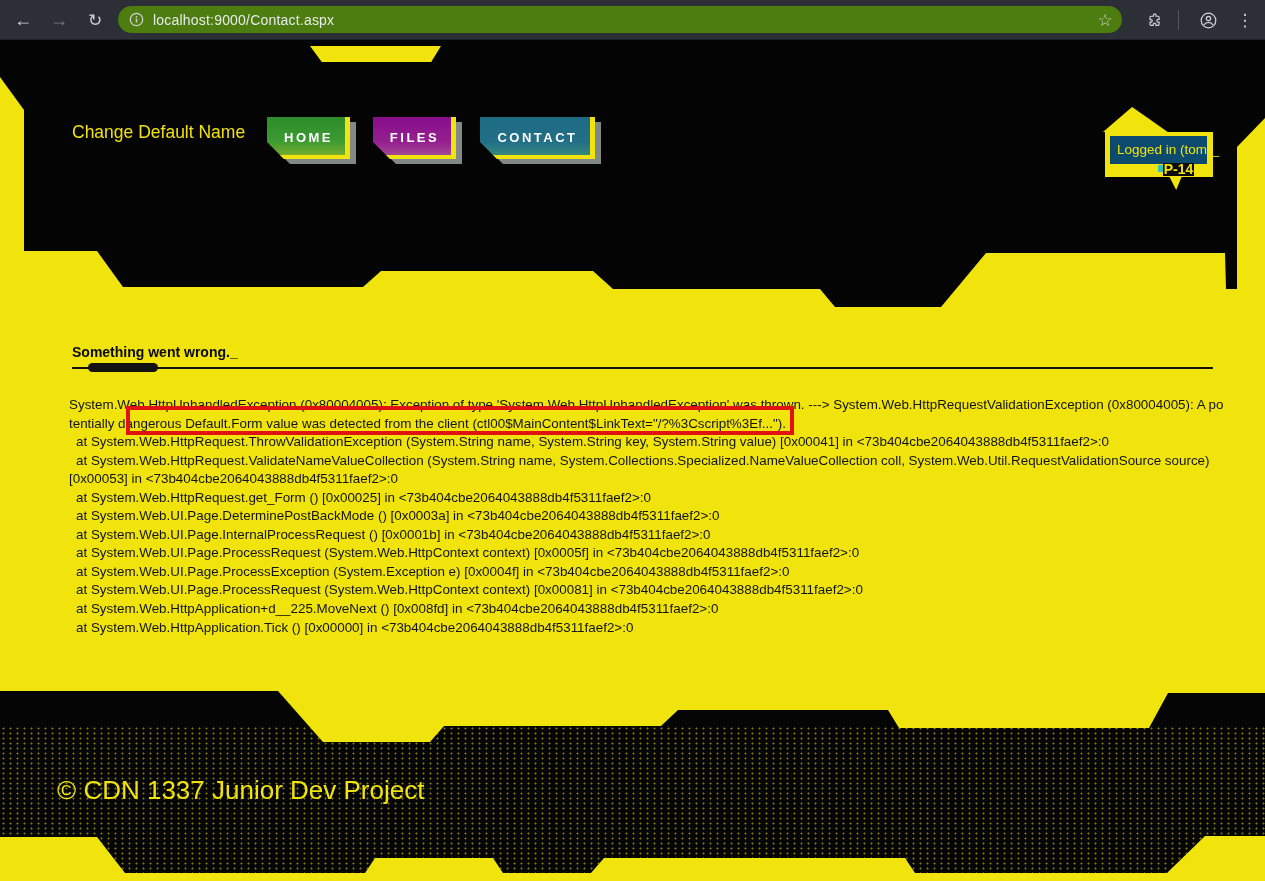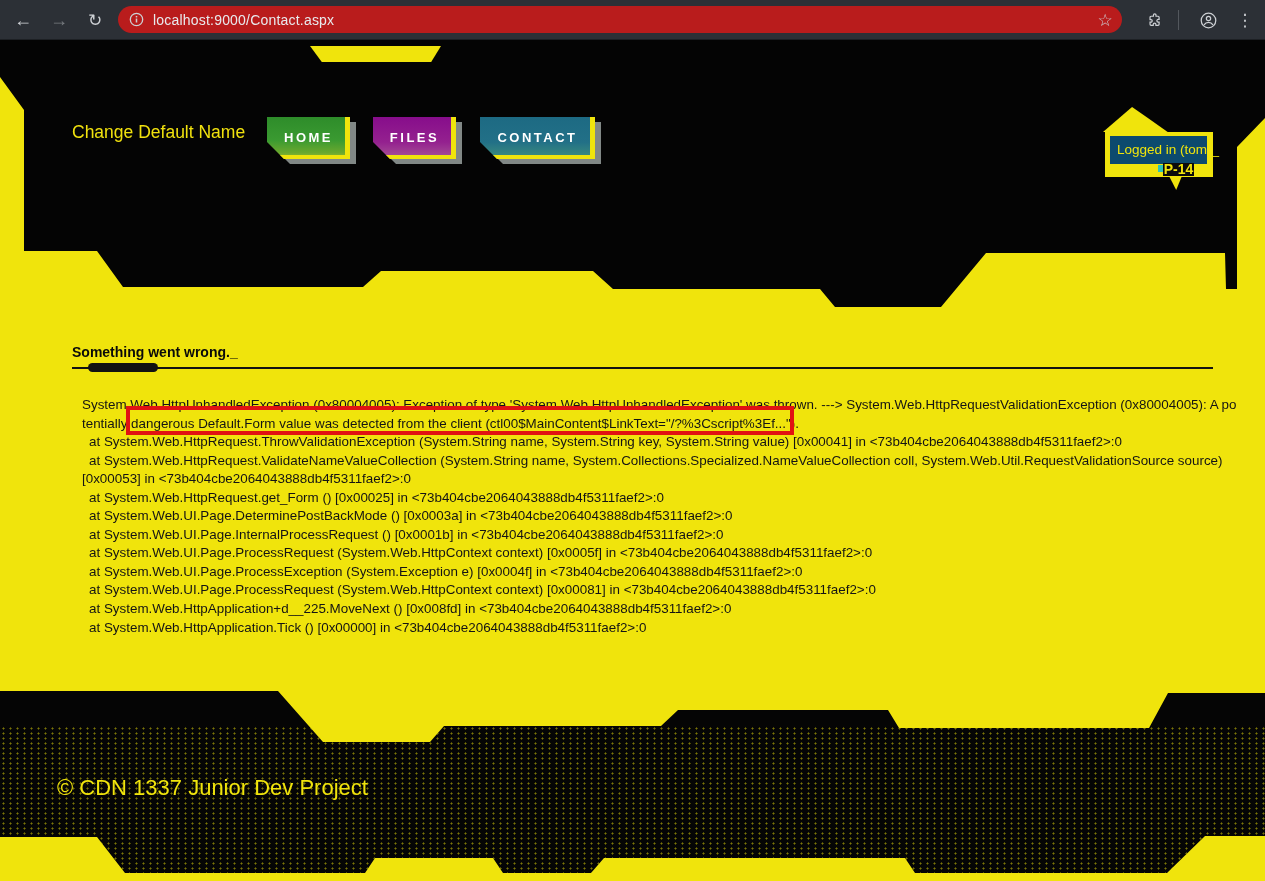--- a/index.html
+++ b/index.html
@@ -9,21 +9,21 @@
   }
   
   .chrome{position:absolute;top:0;left:0;width:1265px;height:40px;background:#2c3036;
           border-bottom:1px solid #1d2024;box-sizing:border-box;z-index:50}
   .nav-ico{position:absolute;top:0;height:40px;width:30px;display:flex;align-items:center;
            justify-content:center;color:#cdd0d4;font-size:18px;cursor:pointer}
   .ico-back{left:8px}
   .ico-fwd{left:44px;color:#787c81}
   .ico-reload{left:80px;font-size:17px}
   .url-pill{position:absolute;left:118px;top:6px;width:1004px;height:27px;border-radius:14px;
-            background:#b91c1c;display:flex;align-items:center;cursor:text}
+            background:#4d7c0f;display:flex;align-items:center;cursor:text}
   .pill-info{margin-left:11px;display:flex;align-items:center}
   .url-text{color:#e8eaed;font-size:14px;margin-left:9px;letter-spacing:.2px}
   .ico-star{position:absolute;left:1092px;top:0;height:40px;width:26px;display:flex;align-items:center;
             justify-content:center;color:#cdd0d4;font-size:17px;cursor:pointer}
   .ico-ext{position:absolute;left:1142px;top:8px;width:24px;height:24px;display:flex;
            align-items:center;justify-content:center;cursor:pointer}
   .sep{position:absolute;left:1178px;top:10px;width:1px;height:20px;background:#53575d}
   .ico-prof{position:absolute;left:1196px;top:8px;width:24px;height:24px;display:flex;
             align-items:center;justify-content:center;cursor:pointer}
   .ico-menu{position:absolute;left:1232px;top:0;height:40px;width:26px;display:flex;align-items:center;
@@ -61,34 +61,34 @@
     color:#f0e40c;font-size:13.5px;line-height:28px;padding-left:7px;white-space:nowrap}
   .cursor-teal{position:absolute;left:1158px;top:125px;width:5px;height:7px;background:#2ec4b6}
   .cursor-tag{position:absolute;left:1163px;top:123px;width:31px;height:13px;background:#0b0b0b;
     color:#f0e40c;font-size:14px;font-weight:bold;line-height:13px;text-align:center}
   .cursor-arrow{position:absolute;left:1167px;top:136px;width:17px;height:14px;background:#f0e40c;
     clip-path:polygon(12% 0,88% 0,54% 100%)}
   
   .heading{position:absolute;left:72px;top:304px;font-size:14px;font-weight:bold;color:#0a0a0a}
   .rule{position:absolute;left:72px;top:327px;width:1141px;height:2px;background:#121212}
   .rule-pill{position:absolute;left:88px;top:323px;width:70px;height:9px;background:#121212;border-radius:5px}
-  .trace{position:absolute;left:82px;top:356px;width:1130px;font-size:13.4px;line-height:18.55px;
+  .trace{position:absolute;left:69px;top:356px;width:1130px;font-size:13.4px;line-height:18.55px;
     color:#141414;white-space:nowrap}
   .trace .ind{padding-left:7px}
   .redbox{position:absolute;left:126px;top:366px;width:660px;height:21px;border:4px solid #e11212;z-index:6}
   
   .footer{position:absolute;inset:0;background:#050505;
     clip-path:polygon(0px 651px,278px 651px,323px 702px,430px 702px,444px 686px,661px 686px,
       678px 670px,888px 670px,899px 688px,1149px 688px,1168px 653px,1265px 653px,1265px 796px,
       1205px 796px,1167px 833px,915px 833px,905px 818px,604px 818px,591px 833px,503px 833px,
       493px 818px,375px 818px,365px 833px,125px 833px,97px 797px,0px 797px)}
   .dots{position:absolute;left:0;right:0;top:686px;bottom:0;
     background-image:radial-gradient(circle,rgba(240,228,12,.5) .8px,transparent 1.3px);
     background-size:7px 5px}
-  .copyright{position:absolute;left:57px;top:735px;color:#f0e40c;font-size:22px}
+  .copyright{position:absolute;left:57px;top:735px;color:#f0e40c;font-size:26px}
 </style>
 </head>
 <body>
 
 <div class="chrome">
   <div class="nav-ico ico-back">←</div>
   <div class="nav-ico ico-fwd">→</div>
   <div class="nav-ico ico-reload">↻</div>
 
   <div class="url-pill">

